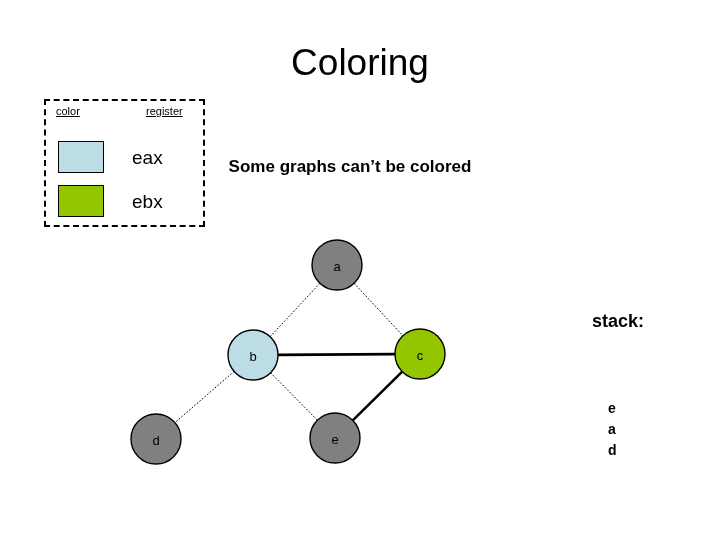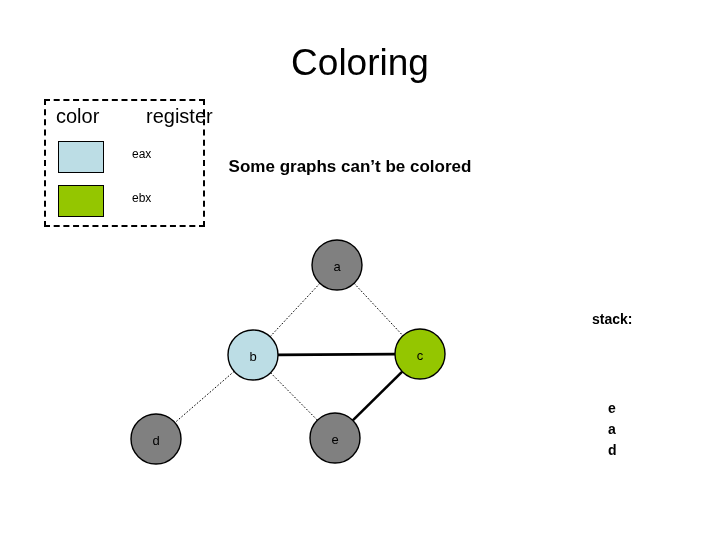--- a/index.html
+++ b/index.html
@@ -36,22 +36,23 @@
     left: 44px;
     top: 99px;
     width: 161px;
     height: 128px;
     border: 2px dashed #000000;
     box-sizing: border-box;
   }
   .legend-head {
     position: absolute;
     top: 4px;
-    font-size: 20px;
+    font-size: 11px;
     white-space: nowrap;
+    text-decoration: underline;
   }
   #legend-head-color  { left: 10px; }
   #legend-head-register { left: 100px; }
 
   .legend-row {
     position: absolute;
     left: 0;
     width: 100%;
     height: 36px;
   }
@@ -64,21 +65,21 @@
     top: 2px;
     width: 46px;
     height: 32px;
     border: 1px solid #000000;
     box-sizing: border-box;
   }
   .legend-reg-label {
     position: absolute;
     left: 86px;
     top: 8px;
-    font-size: 12px;
+    font-size: 19px;
     white-space: nowrap;
   }
 
   
   #caption {
     position: absolute;
     left: 215px;
     top: 156px;
     width: 270px;
     text-align: center;
@@ -119,21 +120,21 @@
     stroke: #000000;
     stroke-width: 2.6;
     fill: none;
   }
 
   
   #stack-title {
     position: absolute;
     left: 592px;
     top: 311px;
-    font-size: 14px;
+    font-size: 18px;
     font-weight: bold;
     white-space: nowrap;
   }
   #stack-items {
     position: absolute;
     left: 608px;
     top: 398px;
     width: 28px;
     text-align: left;
   }

